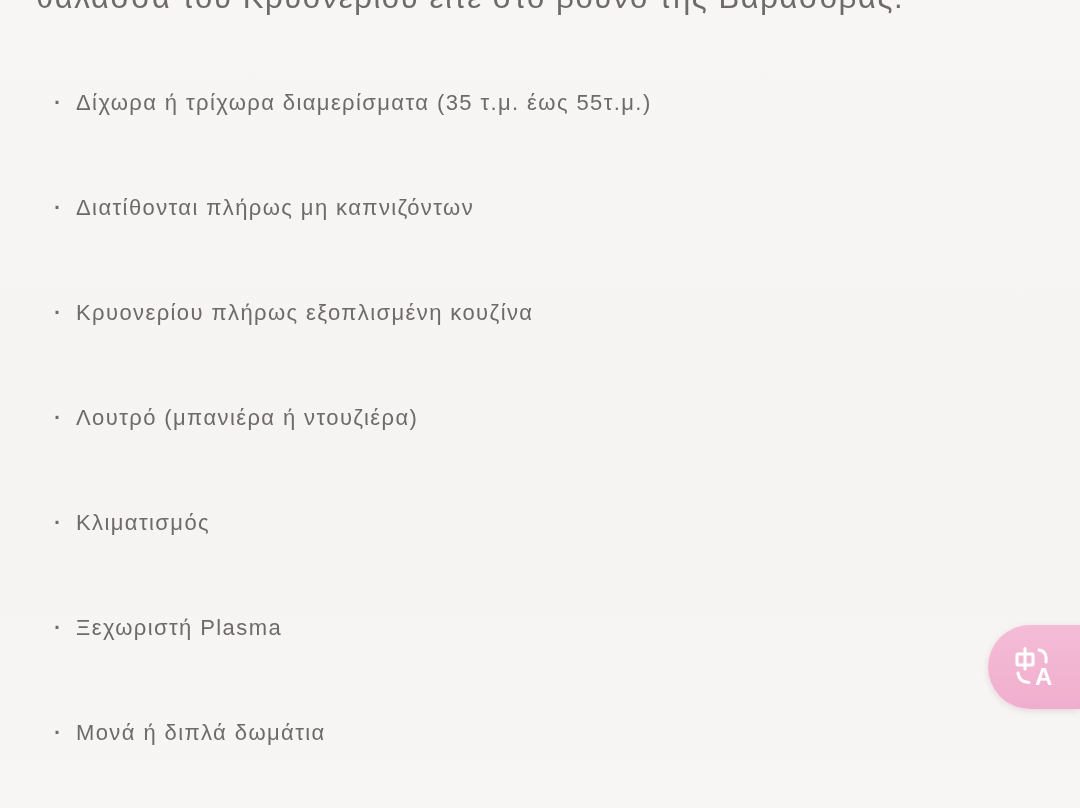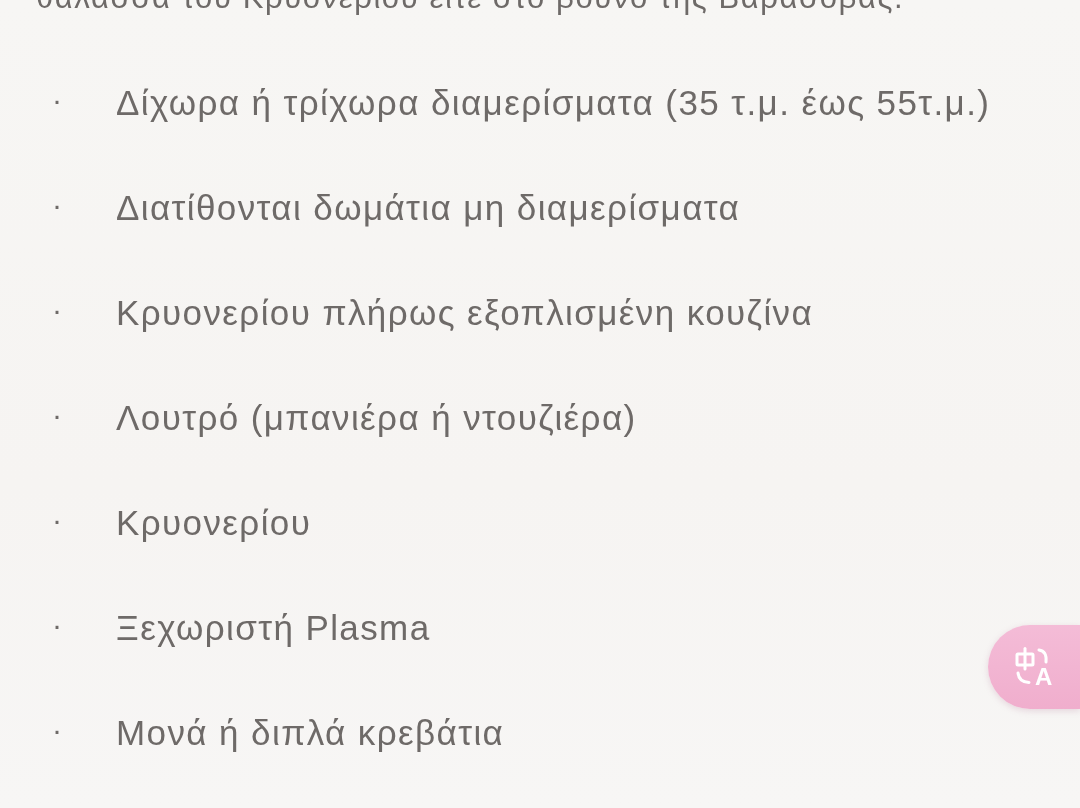--- a/index.html
+++ b/index.html
@@ -51,22 +51,22 @@
   .amenities .bullet {
     position: absolute;
     left: 52px;
     top: 50%;
     transform: translateY(-58%);
     font-size: 30px;
     color: #6e6a68;
   }
 
   .amenities .item-text {
-    margin-left: 116px;
-    font-size: 35px;
+    margin-left: 76px;
+    font-size: 22px;
     letter-spacing: 1.4px;
     color: #6e6a68;
     white-space: nowrap;
   }
 
   
   .translate-btn {
     position: absolute;
     right: 0;
     top: 625px;
@@ -91,41 +91,41 @@
 
   <p class="intro-line">θάλασσα του Κρυονερίου είτε στο βουνό της Βαράσοβας.</p>
 
   <ul class="amenities">
     <li>
       <span class="bullet">·</span>
       <span class="item-text">Δίχωρα ή τρίχωρα διαμερίσματα (35 τ.μ. έως 55τ.μ.)</span>
     </li>
     <li>
       <span class="bullet">·</span>
-      <span class="item-text">Διατίθονται δωμάτια μη διαμερίσματα</span>
+      <span class="item-text">Διατίθονται πλήρως μη καπνιζόντων</span>
     </li>
     <li>
       <span class="bullet">·</span>
       <span class="item-text">Κρυονερίου πλήρως εξοπλισμένη κουζίνα</span>
     </li>
     <li>
       <span class="bullet">·</span>
       <span class="item-text">Λουτρό (μπανιέρα ή ντουζιέρα)</span>
     </li>
     <li>
       <span class="bullet">·</span>
-      <span class="item-text">Κρυονερίου</span>
+      <span class="item-text">Κλιματισμός</span>
     </li>
     <li>
       <span class="bullet">·</span>
       <span class="item-text">Ξεχωριστή Plasma</span>
     </li>
     <li>
       <span class="bullet">·</span>
-      <span class="item-text">Μονά ή διπλά κρεβάτια</span>
+      <span class="item-text">Μονά ή διπλά δωμάτια</span>
     </li>
   </ul>
 
   <button class="translate-btn">
     <span>
       <svg width="44" height="44" viewBox="0 0 44 44" aria-hidden="true">
 
         <g stroke="#ffffff" stroke-width="3" fill="none" stroke-linecap="round">
           <rect x="5" y="9" width="16" height="11" rx="1"></rect>
           <line x1="13" y1="3.5" x2="13" y2="24"></line>

